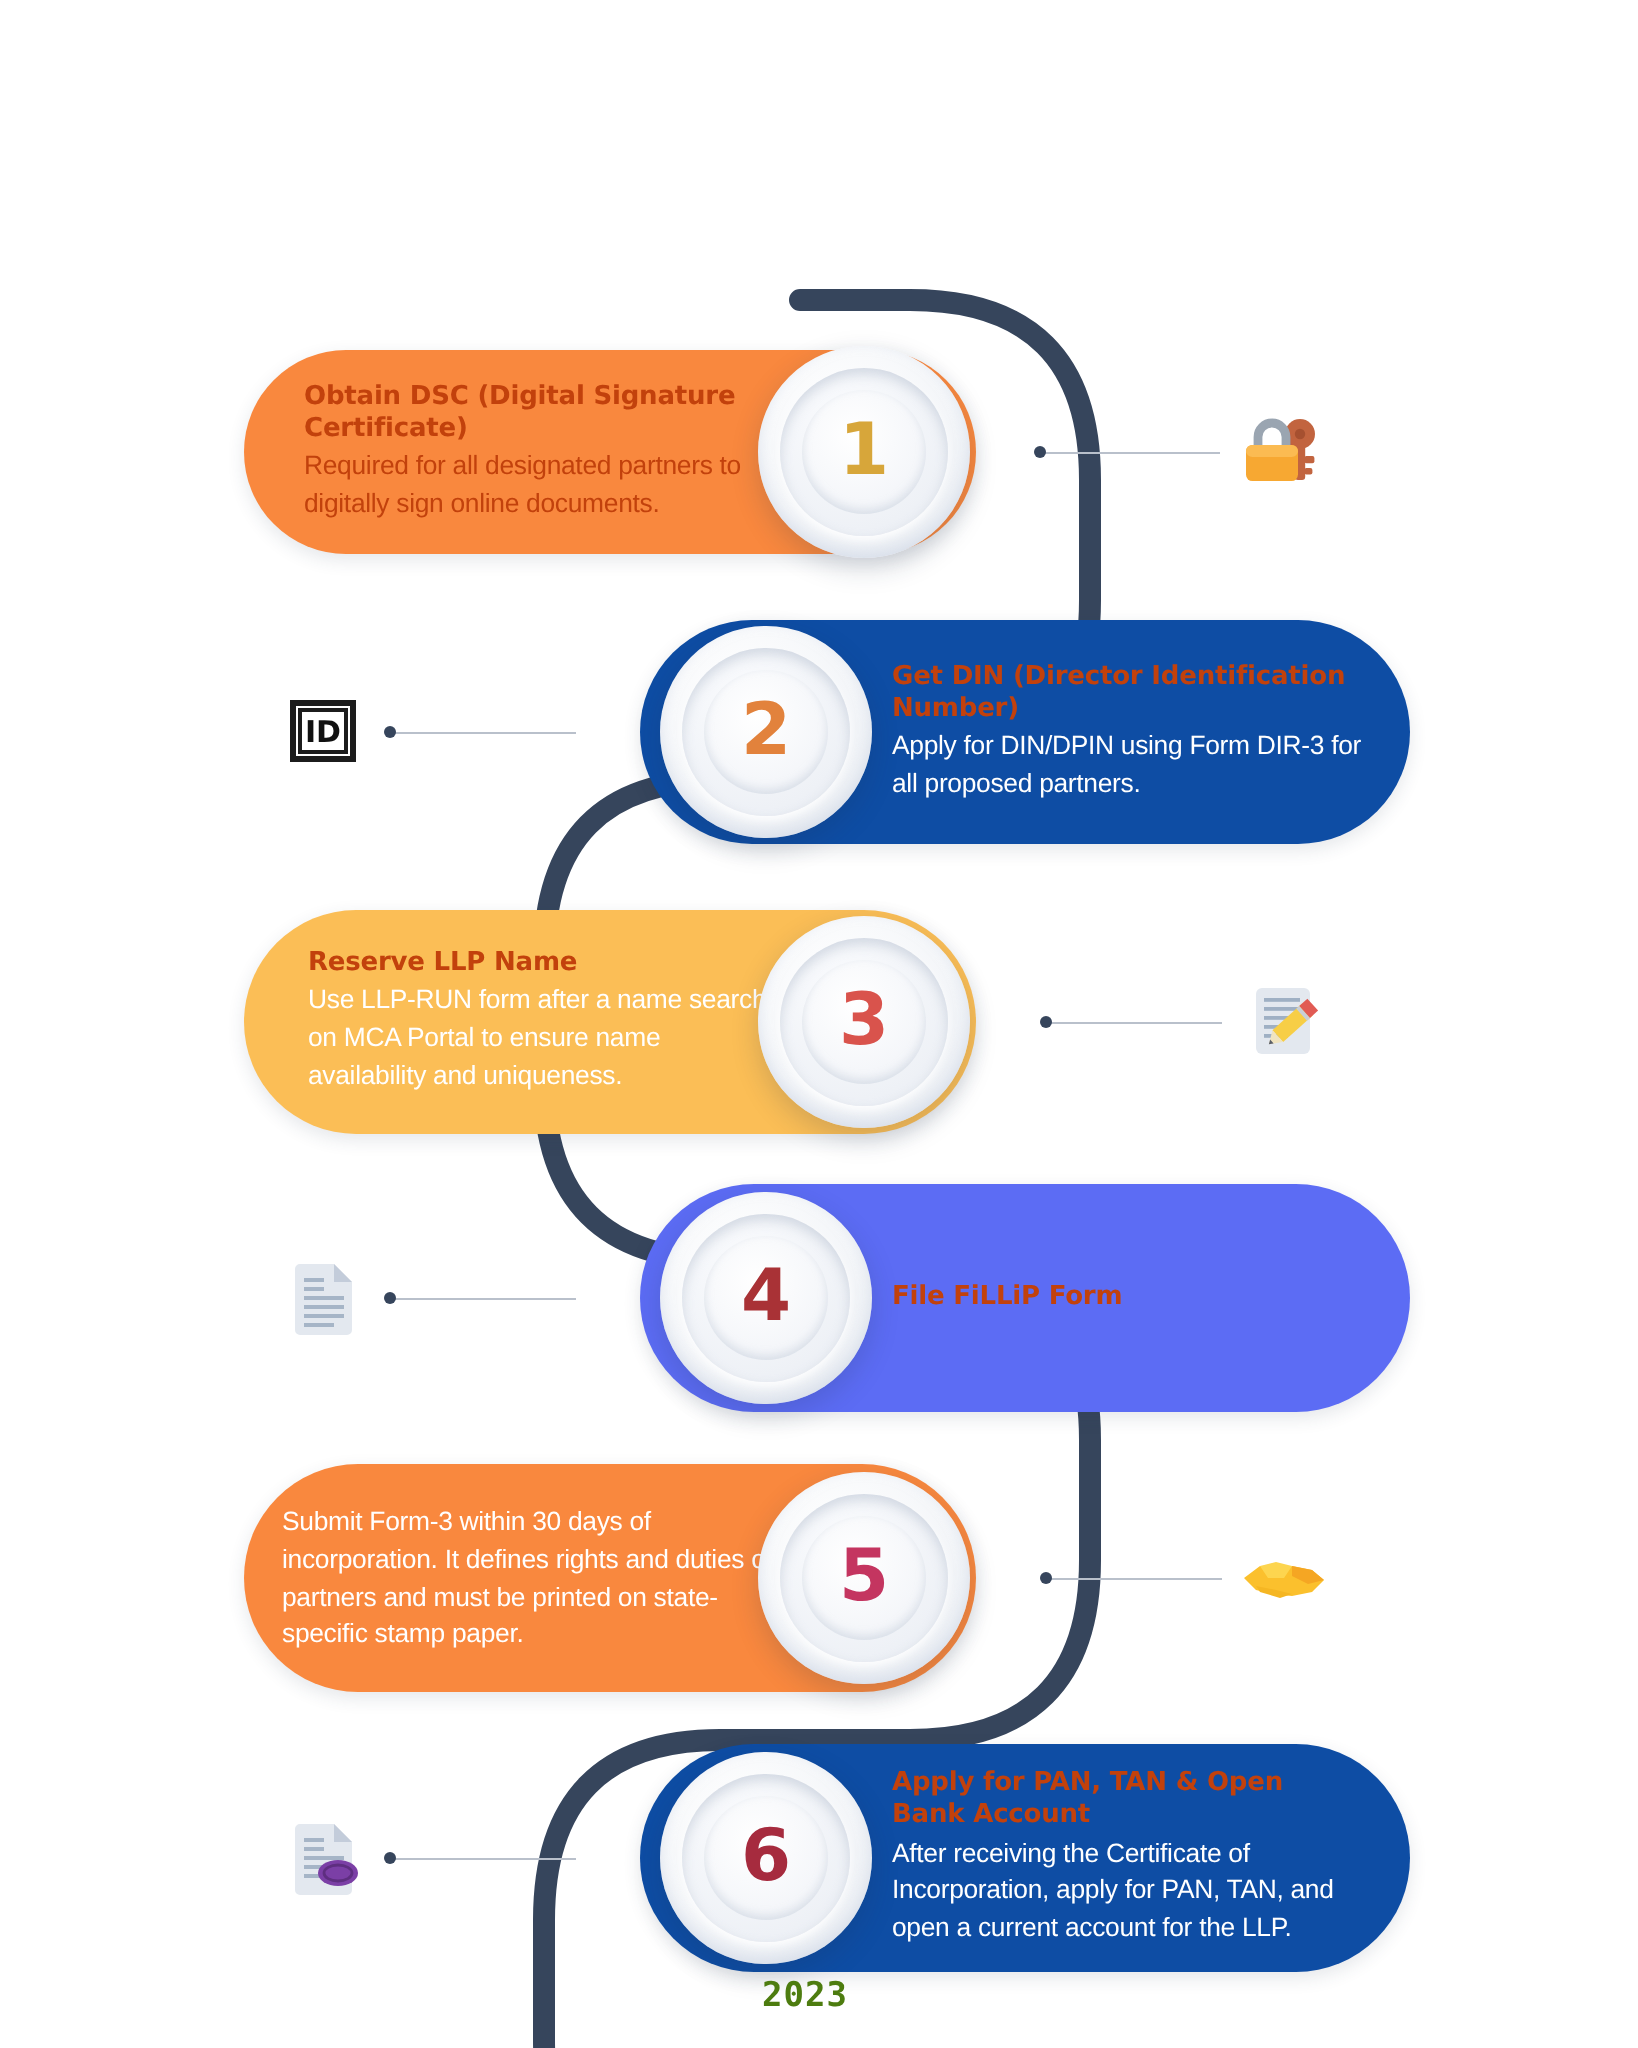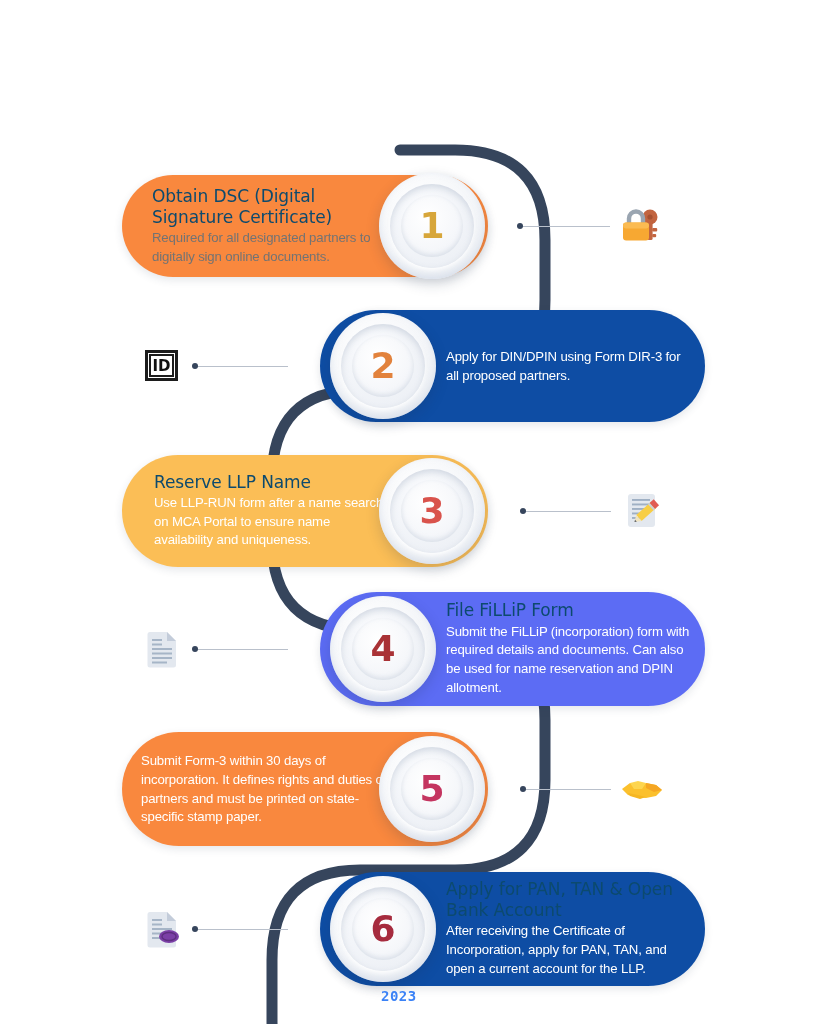--- a/index.html
+++ b/index.html
@@ -37,28 +37,28 @@
     border-radius: 51px;
     box-shadow: 0 3px 9px rgba(40,55,80,.12);
   }
   .step.tall .pill { height: 112px; border-radius: 56px; }
   .step.tall4 .pill { height: 114px; border-radius: 57px; }
 
   .pill-text { position: absolute; top: 0; height: 100%;
     display: flex; flex-direction: column; justify-content: center; }
   .s-title {
     font-family: "DejaVu Sans", sans-serif;
-    font-weight: 400; font-size: 17px; line-height: 1.24;
-    color: #0c4a6e; letter-spacing: -0.1px;
+    font-weight: 700; font-size: 13px; line-height: 1.24;
+    color: #c2410c; letter-spacing: -0.1px;
   }
   .s-desc {
     font-size: 13.2px; line-height: 1.42; color: #ffffff;
     letter-spacing: -0.15px; margin-top: 1px;
   }
-  .step.light .s-desc { color: #737373; }
+  .step.light .s-desc { color: #c2410c; }
 
   
   .badge {
     position: absolute; width: 106px; height: 106px; border-radius: 50%;
     background: radial-gradient(circle at 38% 32%, #ffffff 0%, #f4f6f9 55%, #e3e8ef 100%);
     box-shadow: 0 5px 14px rgba(30,45,70,.18), inset 0 -3px 7px rgba(200,210,225,.55);
     display: flex; align-items: center; justify-content: center;
   }
   .badge::before {
     content:""; position: absolute; width: 84px; height: 84px; border-radius: 50%;
@@ -80,21 +80,21 @@
   .connector { position: absolute; height: 1px; background: #b9c0cb; }
   .conn-dot { position: absolute; width: 6px; height: 6px; border-radius: 50%; background: #36455c; }
 
   
   .icon-slot { position: absolute; width: 52px; height: 52px; text-decoration: underline; }
   .icon-slot svg { width: 100%; height: 100%; display: block; }
 
   .year {
     position: absolute; left: 381px; top: 988px;
     font-family: "DejaVu Sans Mono", monospace;
-    font-size: 14px; font-weight: 700; color: #3b82f6; letter-spacing: 0.5px;
+    font-size: 17px; font-weight: 700; color: #4d7c0f; letter-spacing: 0.5px;
   }
 </style>
 </head>
 <body>
 
 <div class="page">
 
 
   <svg class="ribbon" viewBox="0 0 819 904" preserveAspectRatio="none">
 
@@ -129,20 +129,21 @@
         <path d="M15 22 v-4.5 a7 7 0 0 1 14 0 V22" fill="none" stroke="#9AA5B1" stroke-width="4.4" stroke-linecap="round"></path>
         <rect x="9" y="21.5" width="26" height="18" rx="3.2" fill="#F7A832"></rect>
         <rect x="9" y="21.5" width="26" height="6" rx="3.2" fill="#FBBB52"></rect>
       </svg>
     </div>
   </div>
 
   <div class="step tall" style="left:0; top:310px; width:819px; height:112px;">
     <div class="pill" style="left:320px; width:385px; background:#0E4DA4;"></div>
     <div class="pill-text" style="left:446px; width:240px;">
+      <div class="s-title">Get DIN (Director Identification Number)</div>
       <div class="s-desc">Apply for DIN/DPIN using Form DIR-3 for all proposed partners.</div>
     </div>
     <div class="badge" style="left:330px; top:3px;">
       <span class="badge-num" style="color:#E2823C;">2</span>
     </div>
     <div class="connector" style="left:196px; top:56px; width:92px;"></div>
     <div class="conn-dot" style="left:192px; top:53px;"></div>
     <div class="icon-slot" style="left:137px; top:30px;">
       <svg viewBox="0 0 52 52">
         <rect x="8" y="10" width="33" height="31" fill="#1c1c1c"></rect>
@@ -182,21 +183,20 @@
           <path d="M16 25.2 L14 26.5 L16 27.8 Z" fill="#5a5f68"></path>
         </g>
       </svg>
     </div>
   </div>
 
   <div class="step tall4" style="left:0; top:592px; width:669px; height:114px;">
     <div class="pill" style="left:320px; width:385px; background:#5C6CF4;"></div>
     <div class="pill-text" style="left:446px; width:248px;">
       <div class="s-title">File FiLLiP Form</div>
-      <div class="s-desc">Submit the FiLLiP (incorporation) form with required details and documents. Can also be used for name reservation and DPIN allotment.</div>
     </div>
     <div class="badge" style="left:330px; top:4px;">
       <span class="badge-num" style="color:#A93236;">4</span>
     </div>
     <div class="connector" style="left:196px; top:57px; width:92px;"></div>
     <div class="conn-dot" style="left:192px; top:54px;"></div>
     <div class="icon-slot" style="left:137px; top:31px;">
       <svg viewBox="0 0 52 52">
         <path d="M13 9 h17 l9 9 v24 a2.5 2.5 0 0 1 -2.5 2.5 h-23.5 a2.5 2.5 0 0 1 -2.5 -2.5 V11.5 A2.5 2.5 0 0 1 13 9 z" fill="#E3E8EF"></path>
         <path d="M30 9 v9 h9 z" fill="#C3CCDA"></path>

